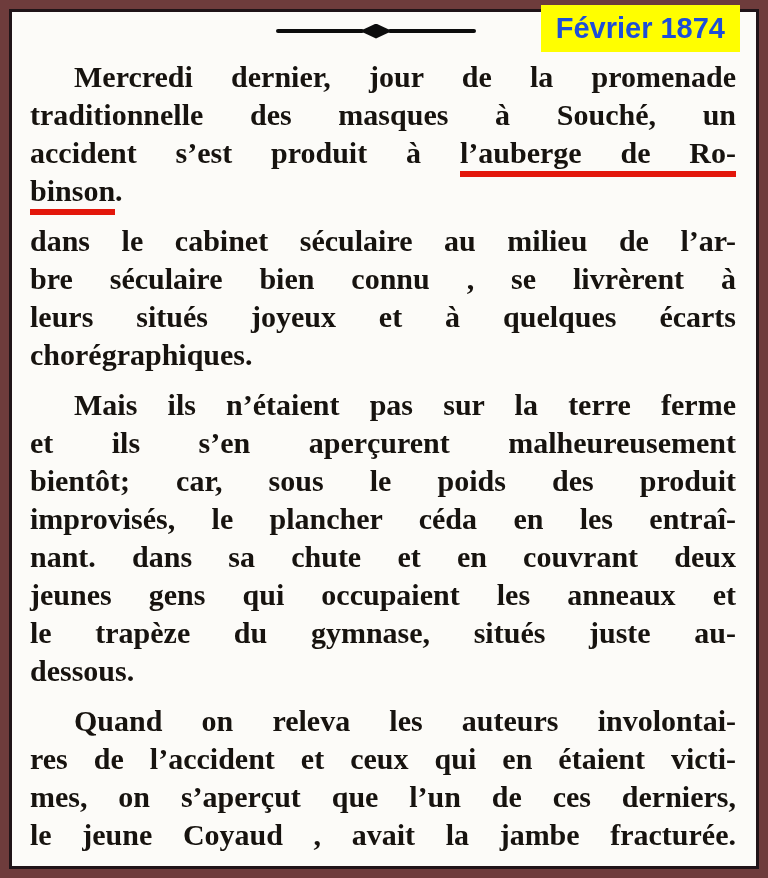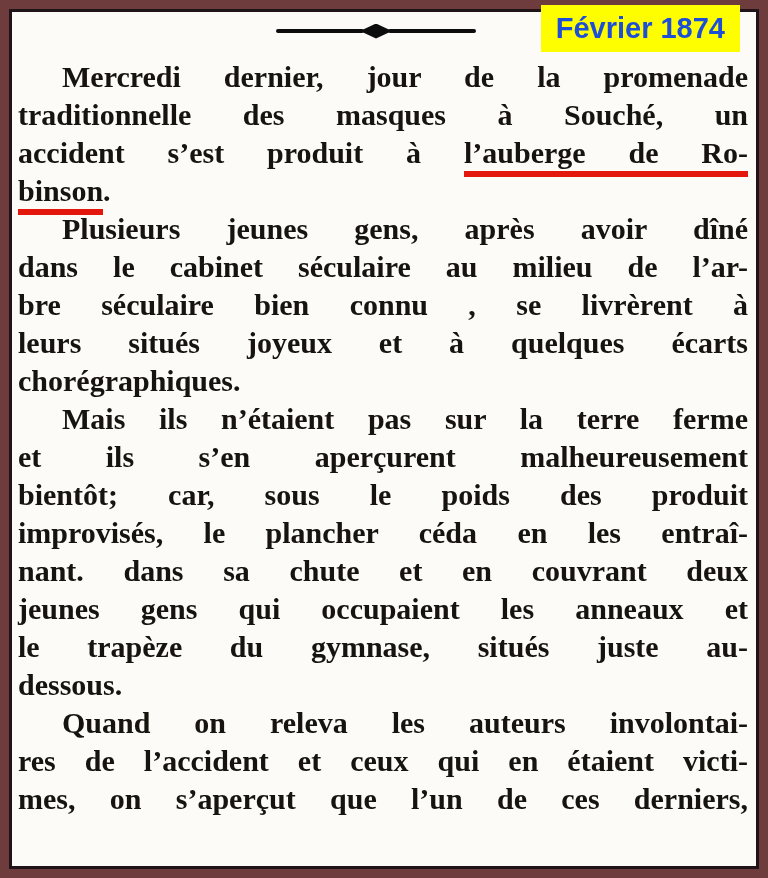--- a/index.html
+++ b/index.html
@@ -40,21 +40,21 @@
     position: absolute;
     top: -7px;
     right: 16px;
     background: var(--highlight, #fffe00);
     color: #1d4ed8;
     font: bold 29px/47px "Liberation Sans", sans-serif;
     padding: 0 15px;
     z-index: 2;
   }
   
-  .para { margin: 0; }
+  .para { margin: 12px; }
   .line {
     font-size: 30px;
     line-height: 38px;
     font-weight: bold;
     color: var(--ink, #17130f);
     text-align: justify;
     text-align-last: justify;
     white-space: nowrap;
   }
   .line.short { text-align-last: left; white-space: normal; }
@@ -80,21 +80,20 @@
     </div>
 
     <div class="para">
       <div class="line ind">Mercredi dernier, jour de la promenade</div>
       <div class="line">traditionnelle des masques à Souché, un</div>
       <div class="line"><span>accident s’est produit à </span><span class="redline"><span>l’auberge de </span><span class="it">Ro-</span></span></div>
       <div class="line short"><span class="redline it">binson</span><span>.</span></div>
     </div>
 
     <div class="para">
-      <div class="line ind">Plusieurs jeunes gens, après avoir dîné</div>
       <div class="line">dans le cabinet séculaire au milieu de l’ar-</div>
       <div class="line">bre séculaire bien connu , se livrèrent à</div>
       <div class="line">leurs situés joyeux et à quelques écarts</div>
       <div class="line short">chorégraphiques.</div>
     </div>
 
     <div class="para">
       <div class="line ind">Mais ils n’étaient pas sur la terre ferme</div>
       <div class="line">et ils s’en aperçurent malheureusement</div>
       <div class="line">bientôt; car, sous le poids des produit</div>
@@ -102,16 +101,17 @@
       <div class="line">nant. dans sa chute et en couvrant deux</div>
       <div class="line">jeunes gens qui occupaient les anneaux et</div>
       <div class="line">le trapèze du gymnase, situés juste au-</div>
       <div class="line short">dessous.</div>
     </div>
 
     <div class="para">
       <div class="line ind">Quand on releva les auteurs involontai-</div>
       <div class="line">res de l’accident et ceux qui en étaient victi-</div>
       <div class="line">mes, on s’aperçut que l’un de ces derniers,</div>
+      <div class="line">le jeune Coyaud , avait la jambe fracturée.</div>
     </div>
 
   </div>
 </div>
 
 </body></html>

